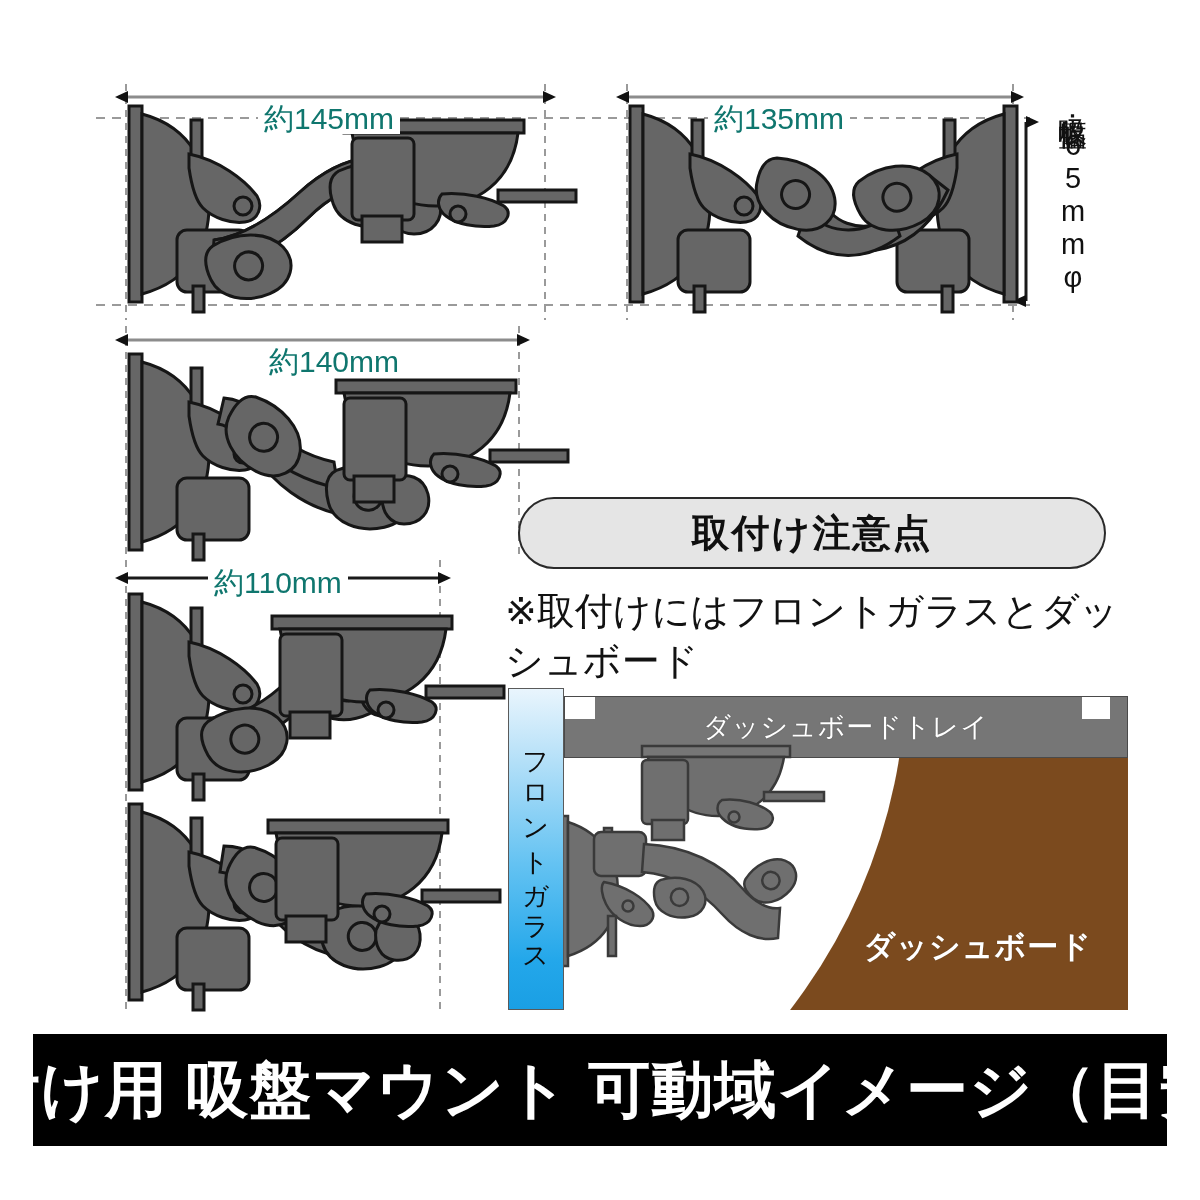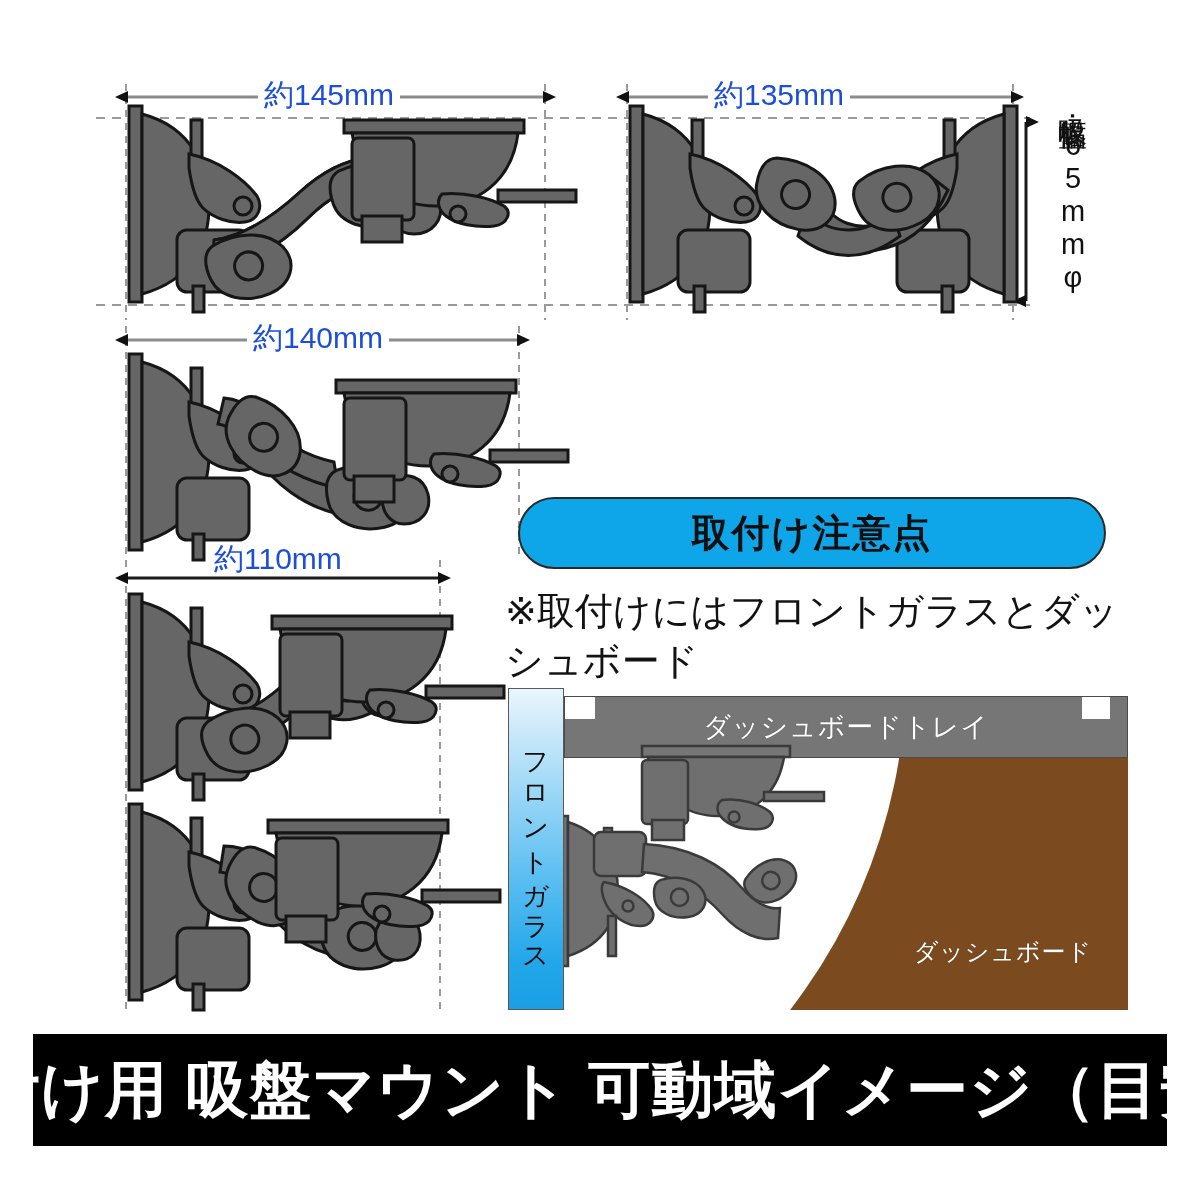--- a/index.html
+++ b/index.html
@@ -11,46 +11,47 @@
     position:relative;
   }
   #stage{position:absolute;left:0;top:0;width:1200px;height:1200px;}
   svg.layer{position:absolute;left:0;top:0;width:1200px;height:1200px;overflow:visible;}
 
   
   .dim-label{
     position:absolute;
     font-size:30px;
     font-weight:400;
-    color:#1d4ed8;
+    color:#0f766e;
     letter-spacing:0px;
     white-space:nowrap;
     background:#ffffff;
     padding:0 6px;
     line-height:1;
+    margin-top:24px;
   }
   .vdim-label{
     position:absolute;
     font-size:29px;
     color:#111111;
     writing-mode:vertical-rl;
     text-orientation:upright;
     white-space:nowrap;
     letter-spacing:1px;
     line-height:1;
   }
 
   
   .pill{
     position:absolute;
     left:518px;top:497px;
     width:588px;height:72px;
     border:2px solid #2a2a2a;
     border-radius:36px;
-    background:#0ea5e9;
+    background:#e5e5e5;
     display:flex;align-items:center;justify-content:center;
     box-sizing:border-box;
   }
   .pill-text{
     font-size:38px;font-weight:bold;color:#101010;letter-spacing:2px;
   }
   .notice{
     position:absolute;left:505px;top:586px;width:625px;
     font-size:38px;color:#121212;line-height:1.32;
     letter-spacing:0px;
@@ -97,22 +98,23 @@
   }
   .dash-cut{
     position:absolute;left:-258px;top:-16px;
     width:600px;height:572px;
     background:#ffffff;
     border-bottom-right-radius:600px 572px;
     z-index:2;
   }
   .dash-label{
     position:absolute;right:36px;bottom:42px;
-    color:#ffffff;font-size:24px;letter-spacing:1px;z-index:7;
+    color:#ffffff;font-size:31px;letter-spacing:1px;z-index:7;
     text-shadow:0 0 1px rgba(0,0,0,.4);
+    font-weight:bold;
   }
 
   
   .banner{
     position:absolute;left:33px;top:1034px;width:1134px;height:112px;
     background:#000000;display:flex;align-items:center;justify-content:center;
   }
   .banner-text{
     color:#ffffff;font-size:62px;font-weight:bold;letter-spacing:1px;
     white-space:nowrap;
@@ -296,21 +298,21 @@
             <use href="#knuckle"></use>
           </g>
         <path d="M382,918 C 402,910 418,918 420,934 C 422,952 410,962 394,960 C 380,958 374,944 376,930 Z" fill="#666666" stroke="#161616" stroke-width="3"></path>
       </g>
       <use href="#cupHead" x="356" y="832"></use>
     </g>
   </svg>
 
   <div class="dim-label" style="left:258px;top:80px;">約145mm</div>
   <div class="dim-label" style="left:708px;top:80px;">約135mm</div>
-  <div class="dim-label" style="left:247px;top:323px;">約140mm</div>
+  <div class="dim-label" style="left:263px;top:323px;">約140mm</div>
   <div class="dim-label" style="left:208px;top:544px;">約110mm</div>
   <div class="vdim-label" style="left:1058px;top:96px;">吸盤幅：65mmφ</div>
 
   <div class="pill">
     <span class="pill-text">取付け注意点</span>
   </div>
   <div class="notice">
     <span>※取付けにはフロントガラスとダッシュボード</span>
   </div>
 

